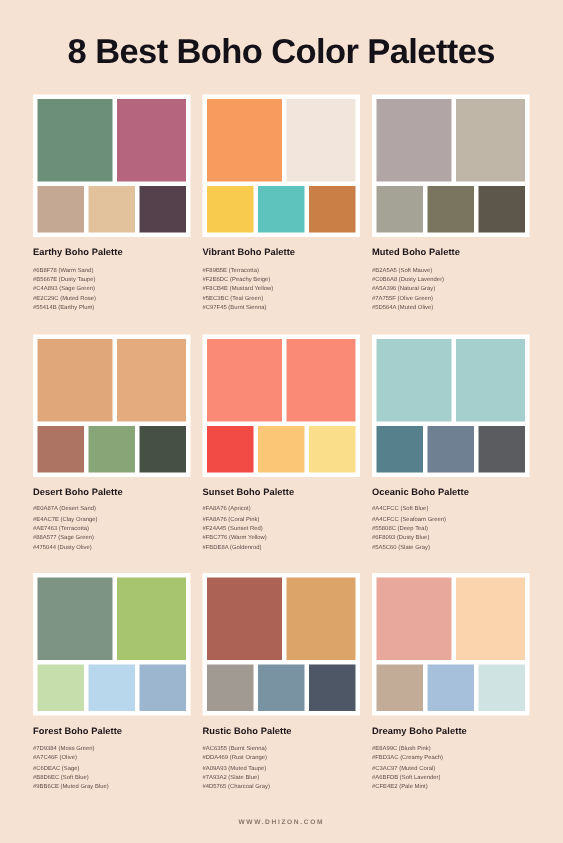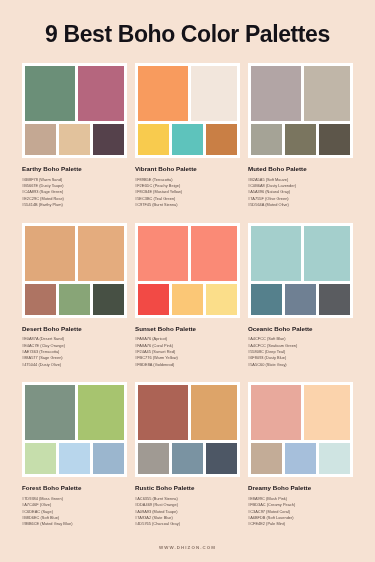--- a/index.html
+++ b/index.html
@@ -122,21 +122,21 @@
     color: #8A7468;
     font-weight: bold;
   }
 </style>
 </head>
 <body>
 
 <div class="poster">
 
   <div class="title-wrap">
-    <h1 class="poster-title">9 Best Boho Color Palettes</h1>
+    <h1 class="poster-title">8 Best Boho Color Palettes</h1>
   </div>
 
   <div class="grid">
       <div class="card">
         <div class="swatch-board">
           <div class="row-top">
             <div class="sw wide" title="#6B8F78 Warm Sand" style="background: rgb(107, 143, 120);"></div>
             <div class="sw" title="#B5667E Dusty Taupe" style="background: rgb(181, 102, 126);"></div>
           </div>
           <div class="row-bottom">

